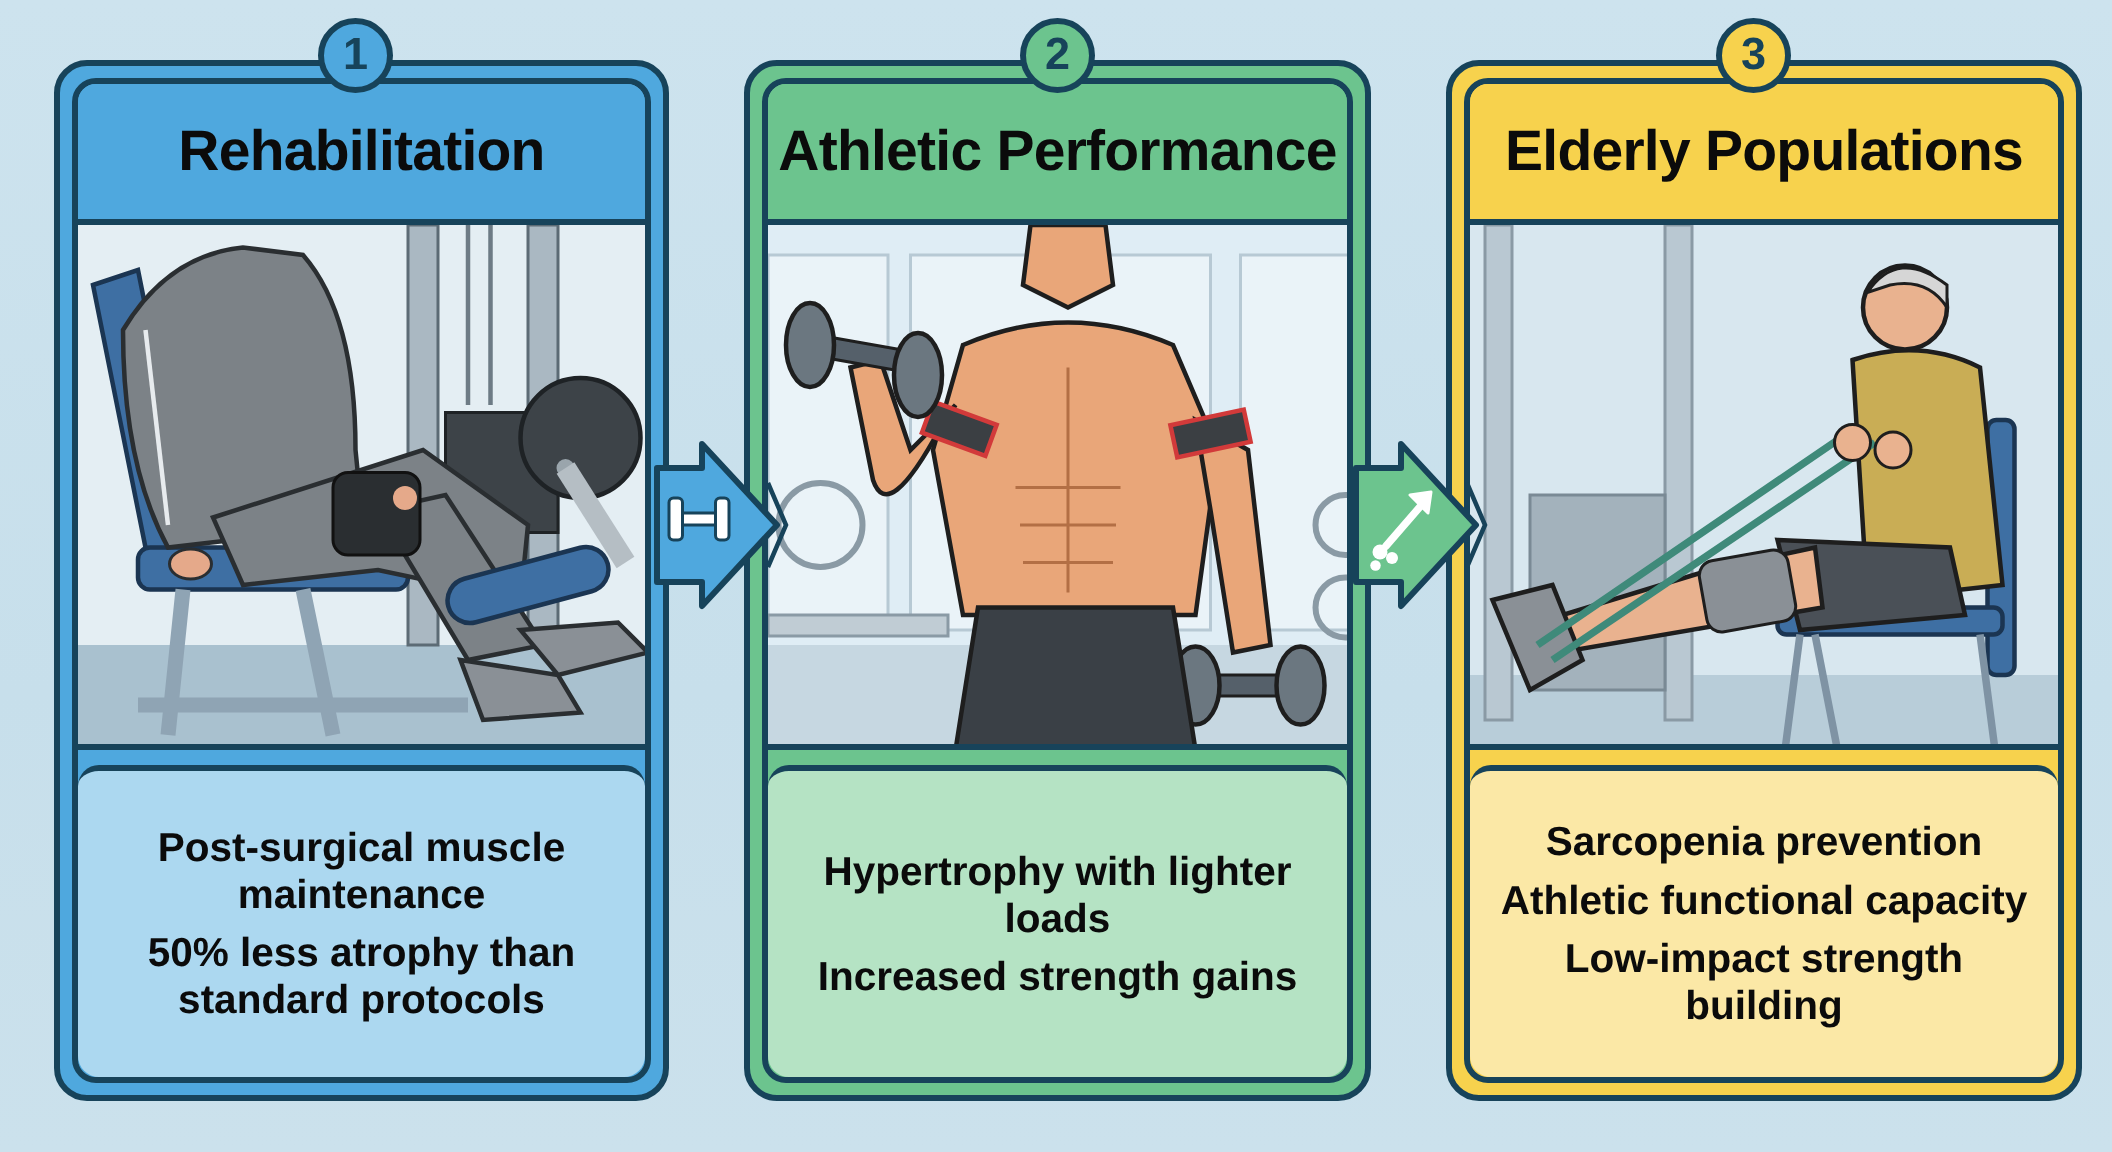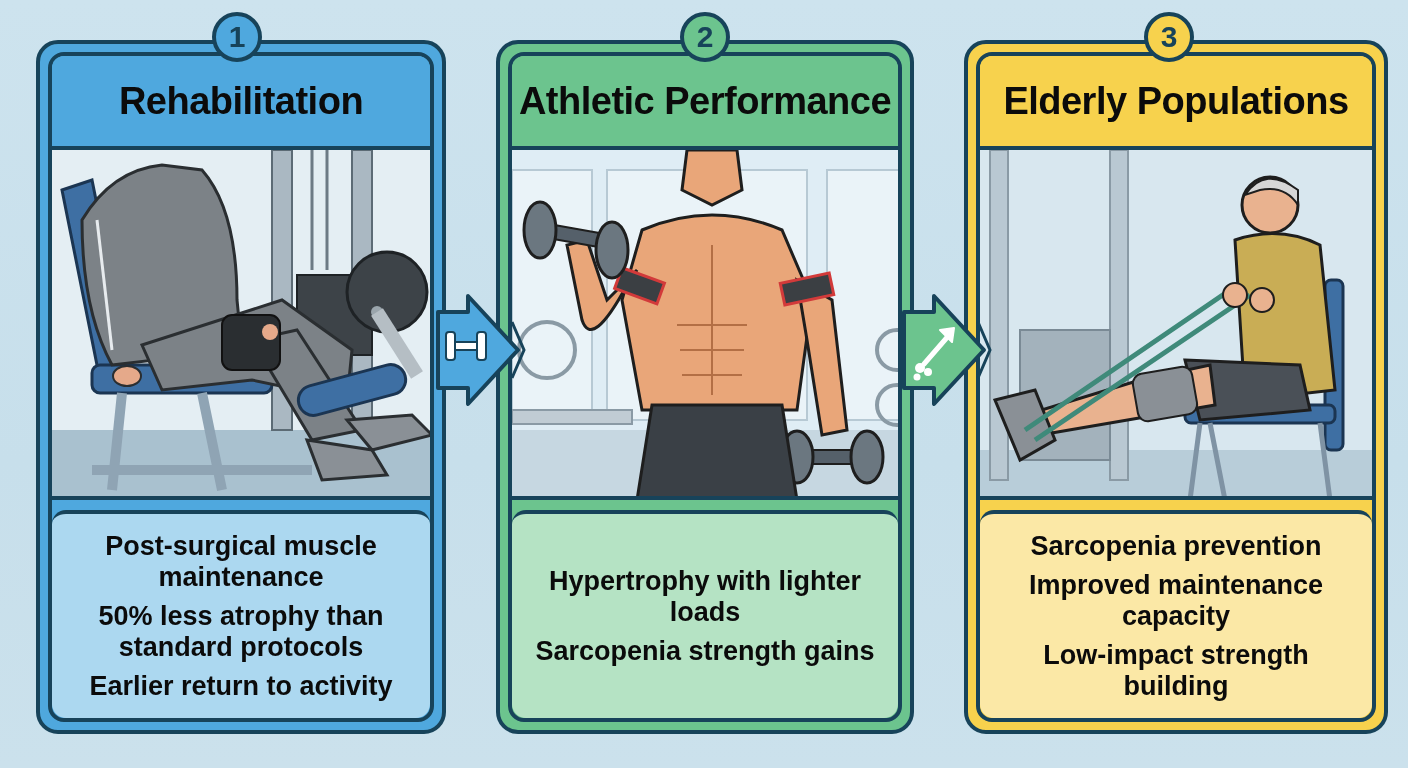--- a/index.html
+++ b/index.html
@@ -109,21 +109,20 @@
         <path d="M255 290 L320 300 L335 325 L270 330 Z" fill="#8a9096" stroke="#2a2e31" stroke-width="3"></path>
         <path d="M295 270 L360 265 L380 285 L320 300 Z" fill="#8a9096" stroke="#2a2e31" stroke-width="3"></path>
 
         <ellipse cx="75" cy="226" rx="14" ry="10" fill="#e5a98a" stroke="#2a2e31" stroke-width="2"></ellipse>
       </svg>
     </div>
     <div class="gap-band"></div>
     <div class="textbox">
       <div class="bullet">Post-surgical muscle maintenance</div>
       <div class="bullet">50% less atrophy than standard protocols</div>
-      <div class="bullet">Earlier return to activity</div>
     </div>
   </div>
 </div>
 <div class="badge" style="left:212px; background:#4fa8de;">1</div>
 
 <div id="card2" class="card">
   <div class="inner">
     <div class="header">
       <span class="title">Athletic Performance</span>
     </div>
@@ -161,21 +160,21 @@
         <rect x="280" y="300" width="80" height="14" rx="5" fill="#55606a" stroke="#1e1e1e" stroke-width="2"></rect>
         <ellipse cx="285" cy="307" rx="16" ry="26" fill="#6b7780" stroke="#1e1e1e" stroke-width="3"></ellipse>
         <ellipse cx="355" cy="307" rx="16" ry="26" fill="#6b7780" stroke="#1e1e1e" stroke-width="3"></ellipse>
 
         <path d="M140 255 L270 255 L285 350 L125 350 Z" fill="#3a4046" stroke="#1e1e1e" stroke-width="3"></path>
       </svg>
     </div>
     <div class="gap-band"></div>
     <div class="textbox">
       <div class="bullet">Hypertrophy with lighter loads</div>
-      <div class="bullet">Sarcopenia strength gains</div>
+      <div class="bullet">Increased strength gains</div>
     </div>
   </div>
 </div>
 <div class="badge" style="left:680px; background:#6cc48e;">2</div>
 
 <div id="card3" class="card">
   <div class="inner">
     <div class="header">
       <span class="title">Elderly Populations</span>
     </div>
@@ -205,21 +204,21 @@
 
         <path d="M45 280 L250 140 M55 290 L270 145" stroke="#3f8a7a" stroke-width="5" fill="none"></path>
 
         <circle cx="255" cy="145" r="12" fill="#e9b28f" stroke="#1e1e1e" stroke-width="2"></circle>
         <circle cx="282" cy="150" r="12" fill="#e9b28f" stroke="#1e1e1e" stroke-width="2"></circle>
       </svg>
     </div>
     <div class="gap-band"></div>
     <div class="textbox">
       <div class="bullet">Sarcopenia prevention</div>
-      <div class="bullet">Improved maintenance capacity</div>
+      <div class="bullet">Athletic functional capacity</div>
       <div class="bullet">Low-impact strength building</div>
     </div>
   </div>
 </div>
 <div class="badge" style="left:1144px; background:#f7d24d;">3</div>
 
 <div class="connector" style="left:434px;">
   <svg width="92" height="116" viewBox="0 0 92 116">
     <path d="M4 20 L34 20 L34 4 L84 58 L34 112 L34 96 L4 96 Z" fill="#4fa8de" stroke="#17435a" stroke-width="4" stroke-linejoin="round"></path>
     <path d="M78 30 L90 58 L78 86" fill="none" stroke="#17435a" stroke-width="3"></path>

